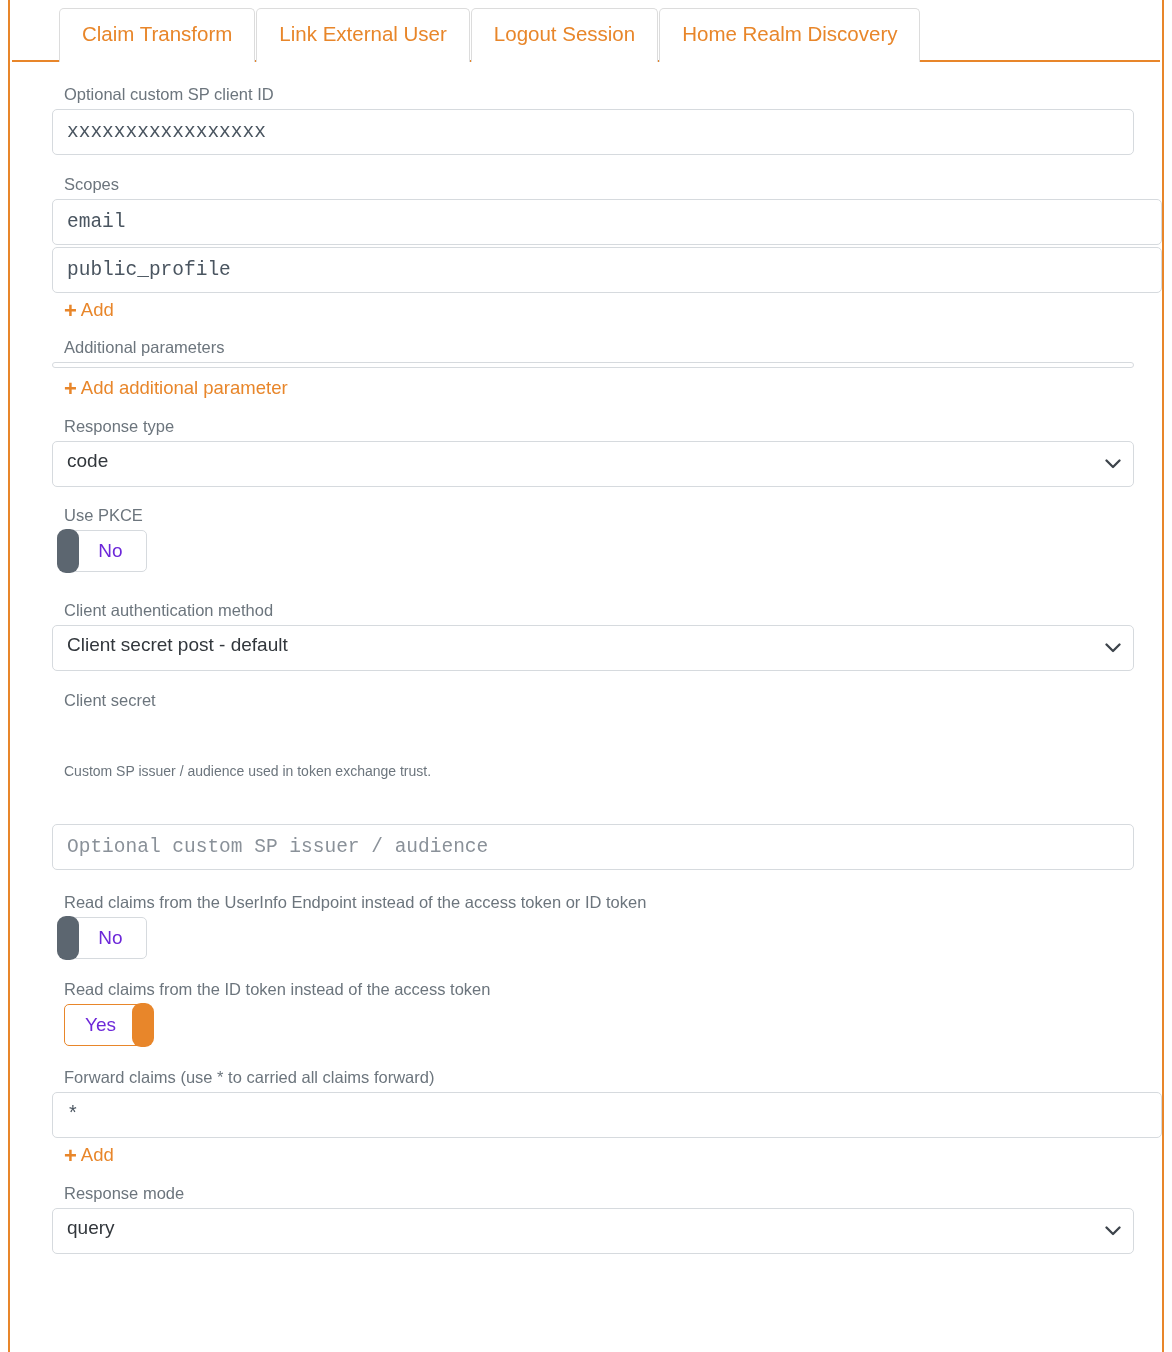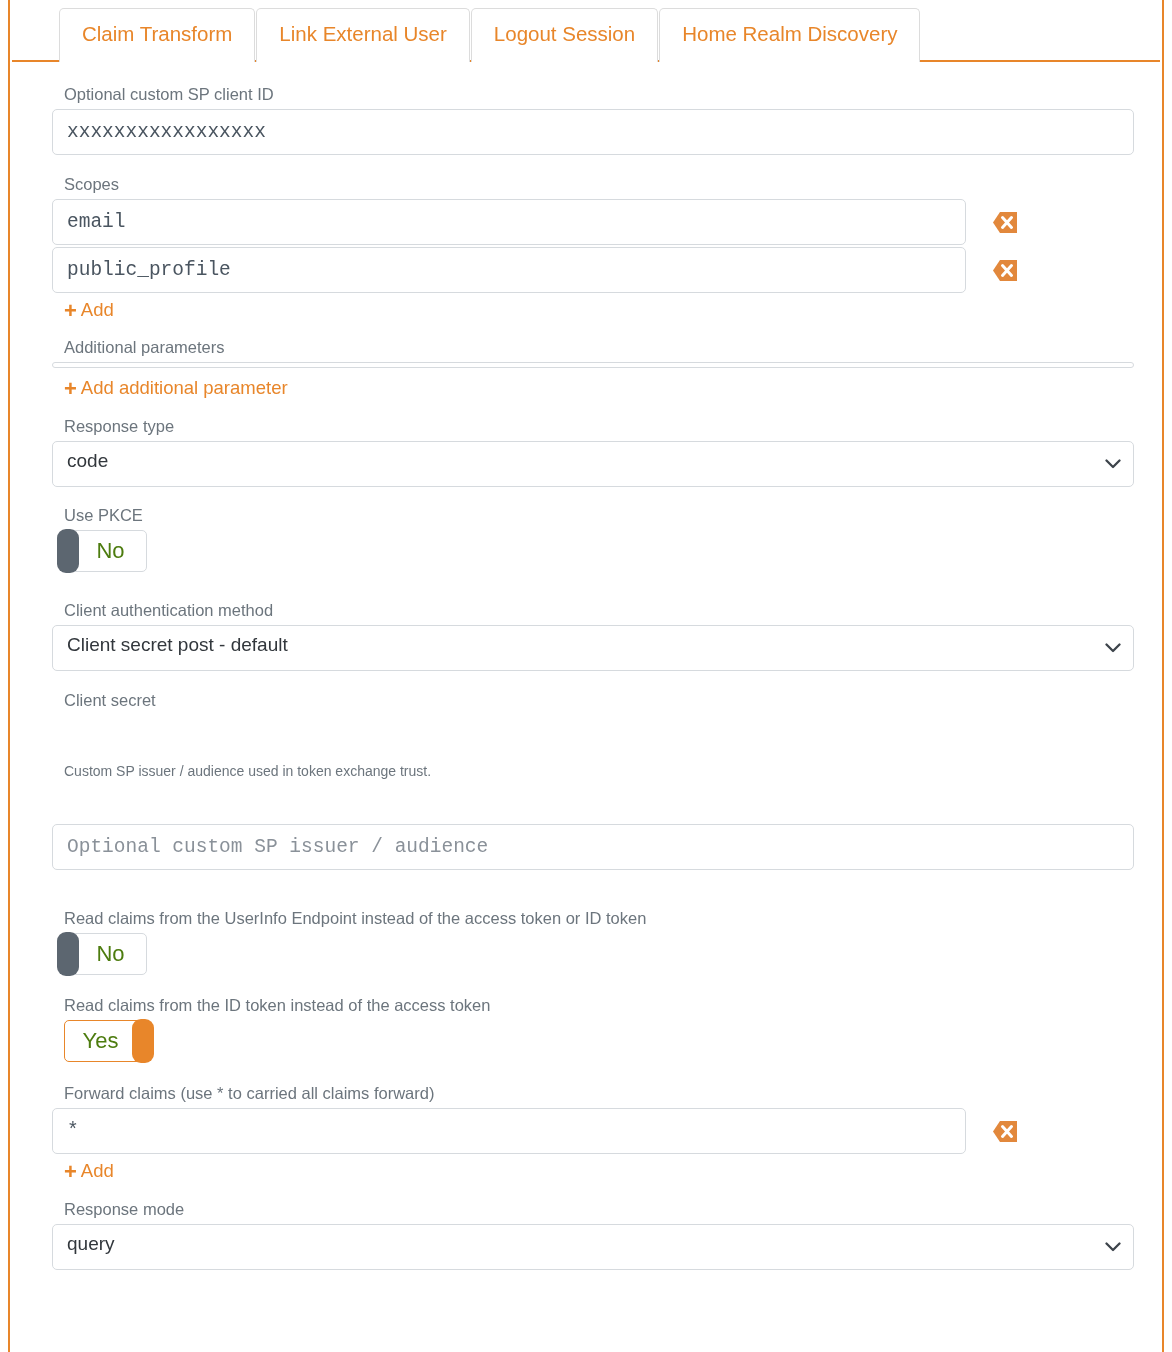--- a/index.html
+++ b/index.html
@@ -142,21 +142,21 @@
     transform: translateY(-50%);
     pointer-events: none;
     line-height: 0;
   }
 
   
   .row-with-del {
     display: flex;
     align-items: center;
   }
-  .row-with-del .input { flex: 0 0 auto; width: 914px; }
+  .row-with-del .input { flex: 0 0 auto; width: 1110px; }
   .del-btn {
     margin-left: 26px;
     width: 26px;
     height: 25px;
     border: 0;
     padding: 0;
     background: transparent;
     cursor: pointer;
     line-height: 0;
     flex: 0 0 auto;
@@ -209,22 +209,22 @@
     background: #e8862a;
     left: auto;
     right: -8px;
   }
   .toggle.on { border-color: #e8862a; }
   .toggle .tval {
     flex: 1;
     display: flex;
     align-items: center;
     justify-content: center;
-    font-size: 22px;
-    color: #4d7c0f;
+    font-size: 19px;
+    color: #6d28d9;
     position: relative;
     z-index: 2;
     padding-left: 10px;
     box-sizing: border-box;
   }
   .toggle.on .tval { padding-left: 0; padding-right: 10px; }
 
   
   .mt-a { margin-top: 22px; }
   .mt-b { margin-top: 19px; }
@@ -341,21 +341,21 @@
       </div>
 
       <div style="margin-top:49px">
         <span class="desc-text">Custom SP issuer / audience used in token exchange trust.</span>
       </div>
 
       <div style="margin-top:41px">
         <input class="input" type="text" placeholder="Optional custom SP issuer / audience" style="">
       </div>
 
-      <div style="margin-top:38px">
+      <div style="margin-top:22px">
         <label class="field-label">Read claims from the UserInfo Endpoint instead of the access token or ID token</label>
         <div class="toggle">
           <span class="knob"></span>
           <span class="tval">No</span>
         </div>
       </div>
 
       <div style="margin-top:20px">
         <label class="field-label">Read claims from the ID token instead of the access token</label>
         <div class="toggle on">

